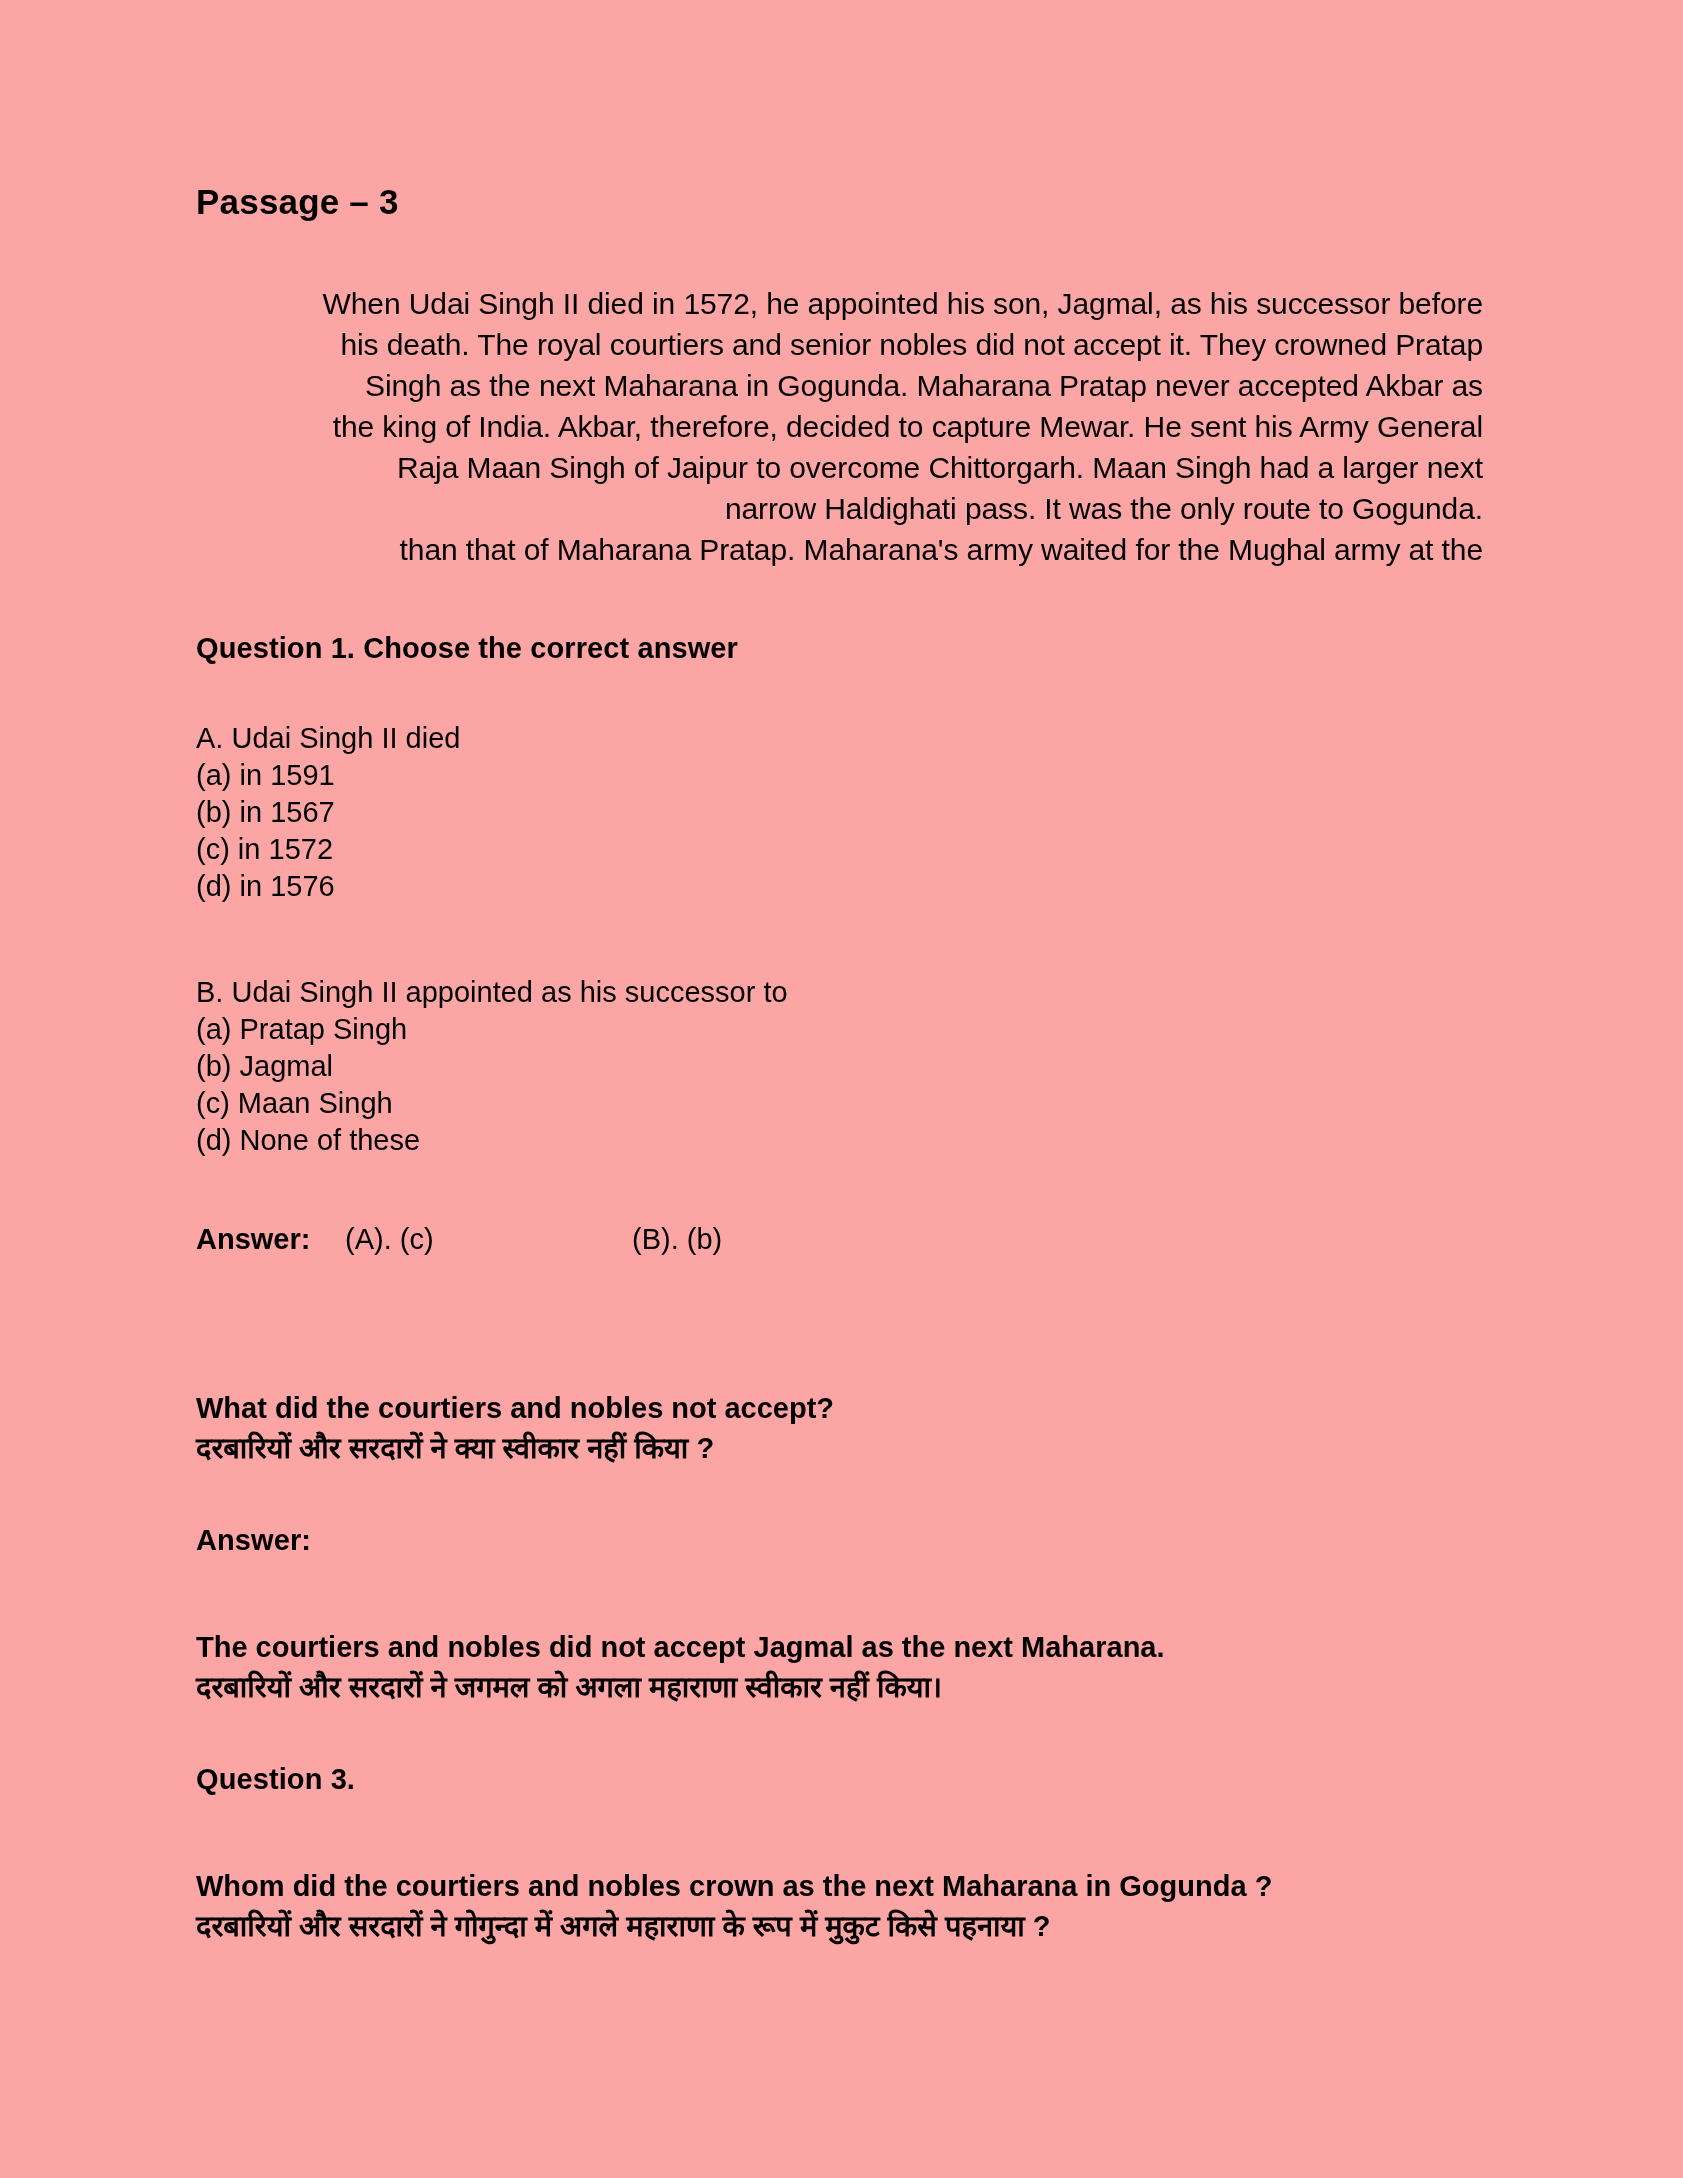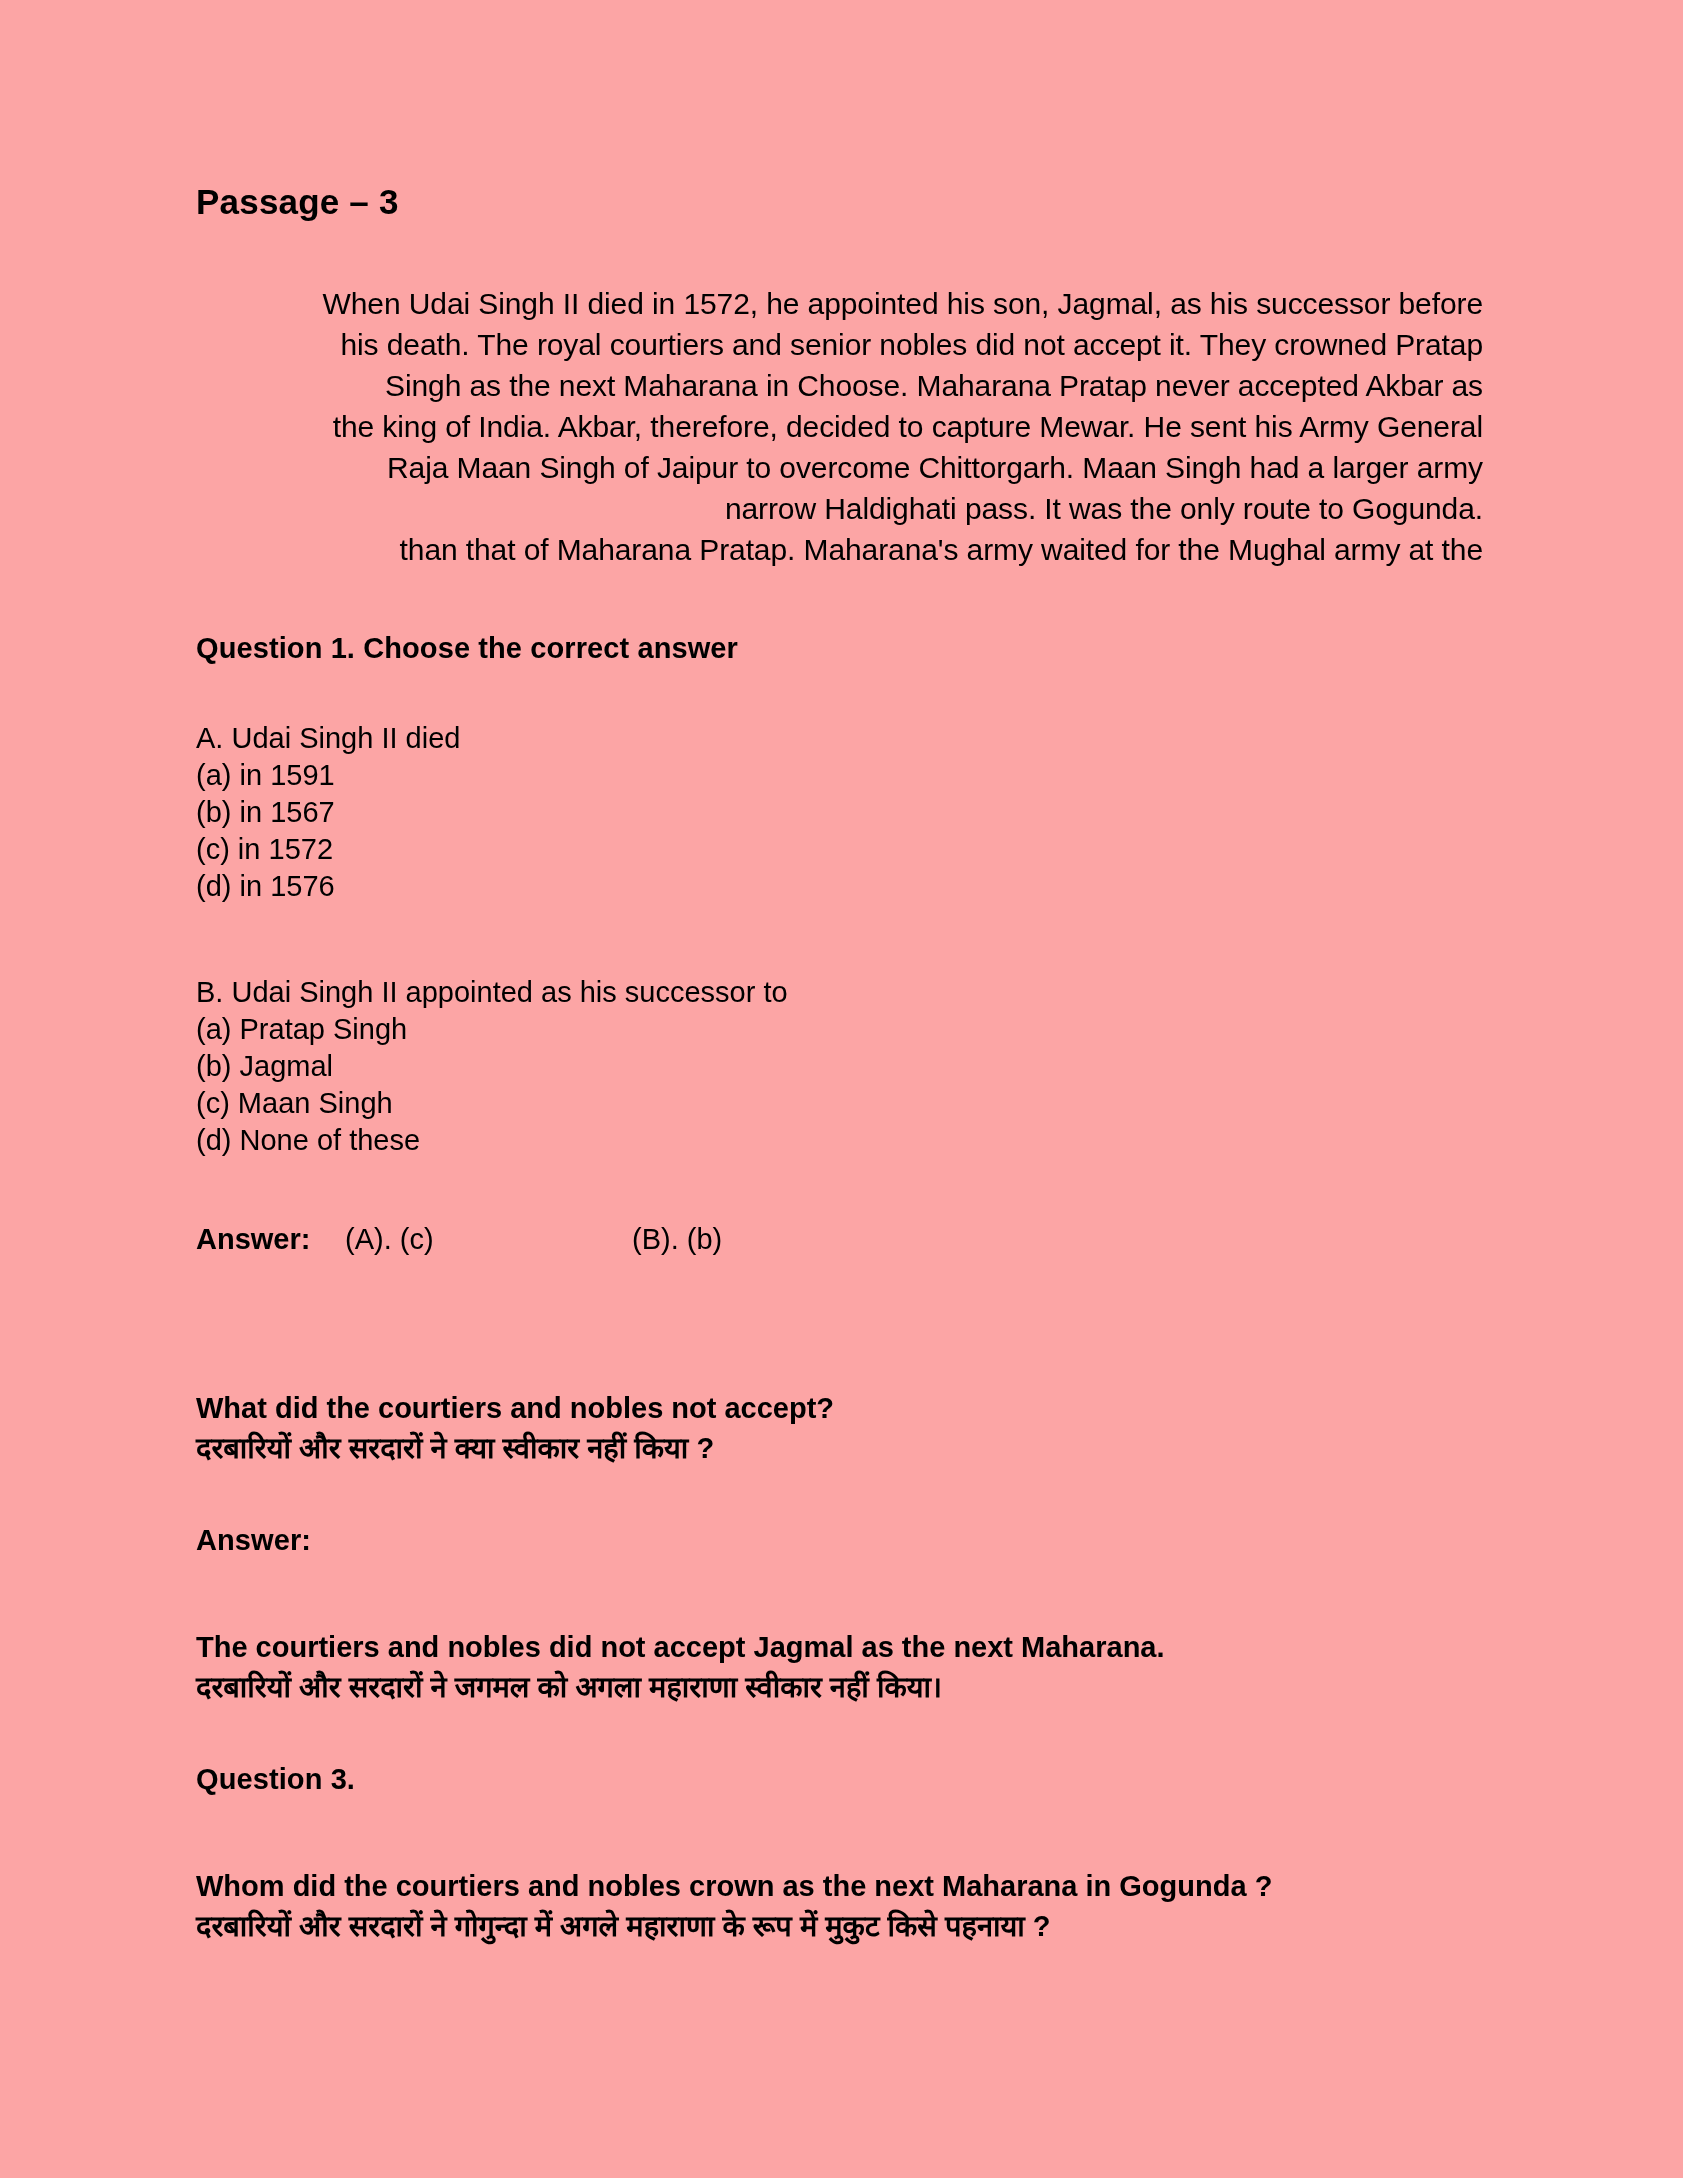--- a/index.html
+++ b/index.html
@@ -98,23 +98,23 @@
 <body>
 
 <div class="page">
   <div class="sheet">
 
     <h1 class="doc-title">Passage – 3</h1>
 
     <p class="passage">
       <span class="ln">When Udai Singh II died in 1572, he appointed his son, Jagmal, as his successor before</span>
       <span class="ln">his death. The royal courtiers and senior nobles did not accept it. They crowned Pratap</span>
-      <span class="ln">Singh as the next Maharana in Choose. Maharana Pratap never accepted Akbar as</span>
+      <span class="ln">Singh as the next Maharana in Gogunda. Maharana Pratap never accepted Akbar as</span>
       <span class="ln">the king of India. Akbar, therefore, decided to capture Mewar. He sent his Army General</span>
-      <span class="ln">Raja Maan Singh of Jaipur to overcome Chittorgarh. Maan Singh had a larger army</span>
+      <span class="ln">Raja Maan Singh of Jaipur to overcome Chittorgarh. Maan Singh had a larger next</span>
       <span class="ln">narrow Haldighati pass. It was the only route to Gogunda.</span>
       <span class="ln">than that of Maharana Pratap. Maharana's army waited for the Mughal army at the</span>
     </p>
 
     <div class="gap-62"></div>
 
     <h2 class="q-heading">Question 1. Choose the correct answer</h2>
 
     <div class="gap-56"></div>
 

